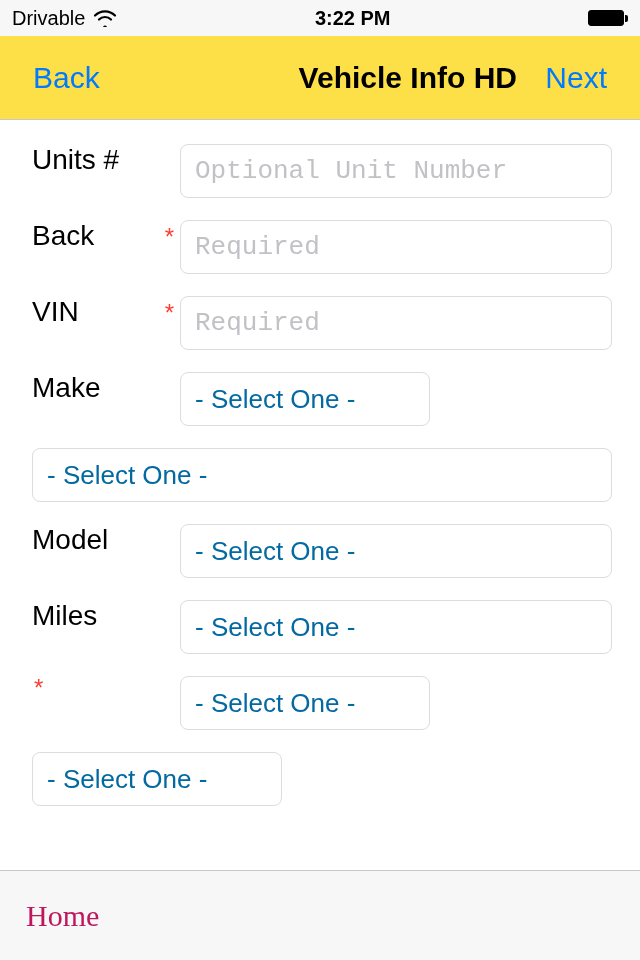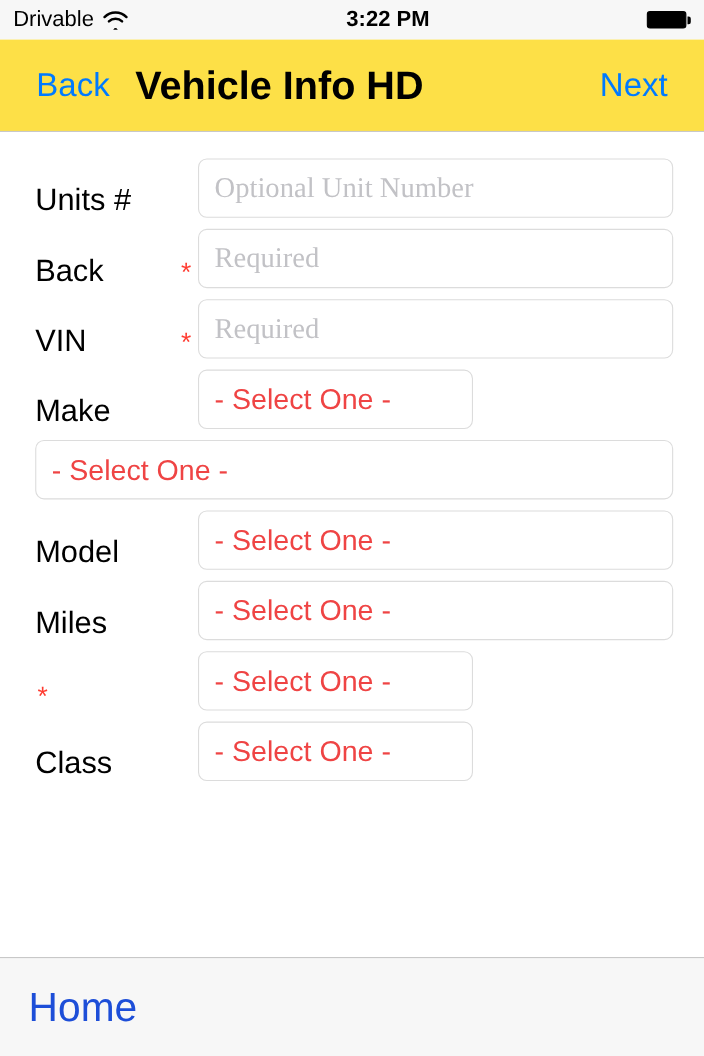--- a/index.html
+++ b/index.html
@@ -49,39 +49,39 @@
       padding: 0 33px;
     }
     .nav-btn {
       color: #007aff;
       font-size: 30px;
       font-weight: 400;
       background: none; border: none; cursor: pointer;
       font-family: inherit;
     }
     .nav-title {
-      font-size: 36px;
+      font-size: 30px;
       font-weight: 700;
       color: #000;
-      text-align: left;
+      text-align: right;
       flex: 1;
     }
     .nav-left, .nav-right { width: 90px; }
     .nav-right { text-align: right; }
     
     .content {
       height: calc(960px - 36px - 84px - 90px);
       overflow-y: auto;
       background: #fff;
       padding: 24px 28px 0 32px;
     }
     .row {
       display: flex;
-      align-items: flex-end;
-      margin-bottom: 10px;
+      align-items: flex-start;
+      margin-bottom: 22px;
     }
     .label-cell {
       width: 148px;
       display: flex;
       align-items: baseline;
       flex-shrink: 0;
     }
     .label-text {
       font-size: 28px;
       color: #000;
@@ -94,53 +94,53 @@
       line-height: 1;
     }
     .text-input {
       flex: 1;
       height: 54px;
       border: 1px solid #dcdcdc;
       border-radius: 8px;
       font-size: 26px;
       padding: 0 14px;
       color: #000;
-      font-family: Liberation Serif, serif;
+      font-family: Liberation Mono, monospace;
       background: #fff;
     }
     .text-input::placeholder { color: #c2c2c6; }
     .select-field {
       height: 54px;
       border: 1px solid #dcdcdc;
       border-radius: 8px;
       font-size: 26px;
       padding: 0 14px;
-      color: #ef4444;
+      color: #0369a1;
       font-family: inherit;
       background: #fff;
       display: flex;
       align-items: center;
       cursor: pointer;
     }
     .select-wide { flex: 1; }
     .select-narrow { width: 250px; }
     
     .bottom-bar {
       height: 90px;
       background: #f7f7f7;
       border-top: 1px solid #c8c8c8;
       display: flex;
       align-items: center;
       padding: 0 26px;
     }
     .bottom-btn {
-      color: #1d4ed8;
-      font-size: 37px;
+      color: #be185d;
+      font-size: 30px;
       background: none; border: none;
-      font-family: Liberation Sans, sans-serif;
+      font-family: Liberation Serif, serif;
       cursor: pointer;
     }
   </style>
 </head>
 <body>
 
 <div class="status-bar">
   <div class="status-left">
     <span>Drivable</span>
     <span class="wifi-icon">
@@ -221,23 +221,20 @@
   </div>
 
   <div class="row">
     <div class="label-cell">
         <span class="req">*</span>
     </div>
     <div class="select-field select-narrow">- Select One -</div>
   </div>
 
   <div class="row">
-    <div class="label-cell">
-      <span class="label-text">Class</span>
-    </div>
     <div class="select-field select-narrow">- Select One -</div>
   </div>
 
 </div>
 
 <div class="bottom-bar">
   <button class="bottom-btn">Home</button>
 </div>
 
 </body></html>

